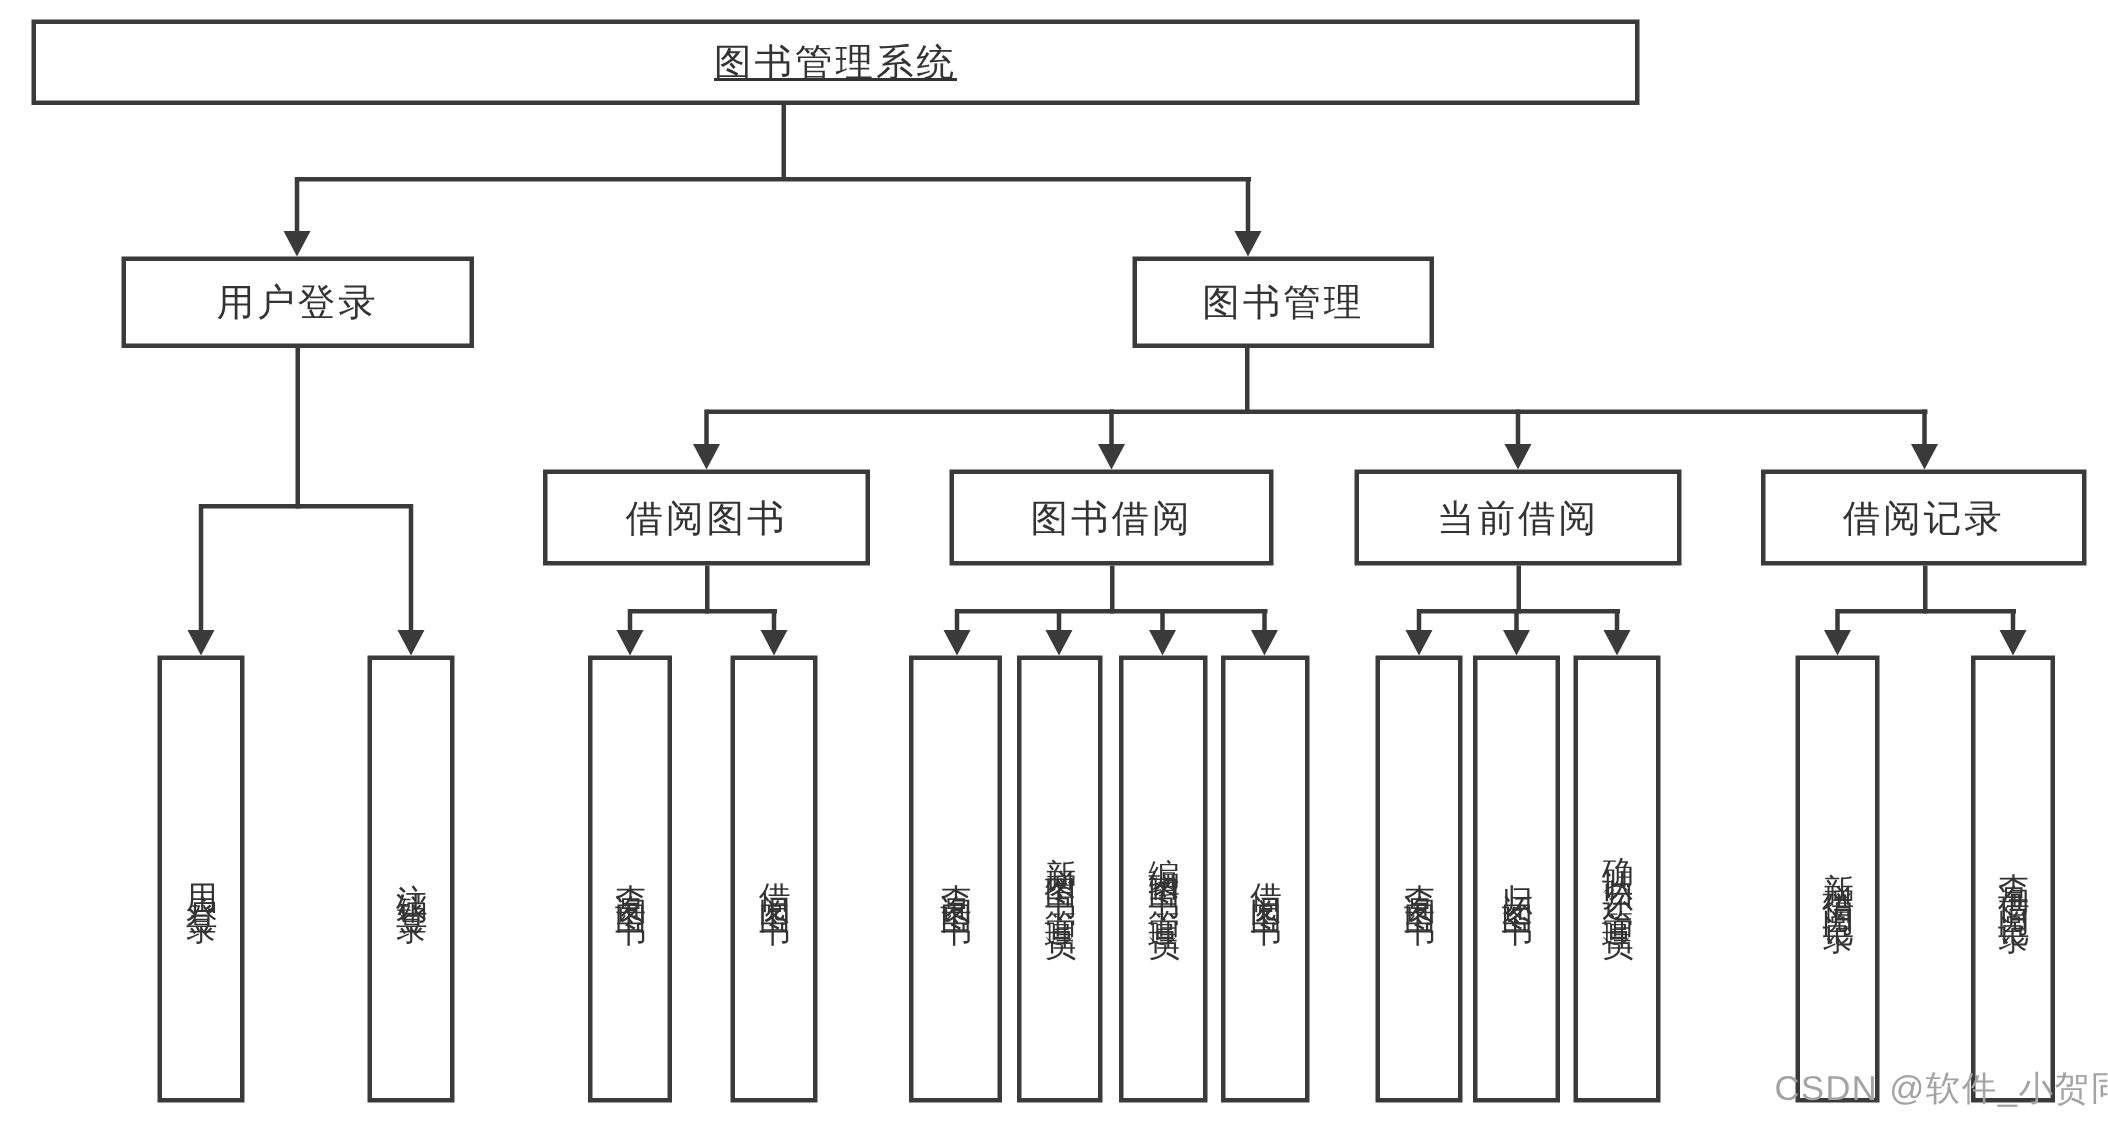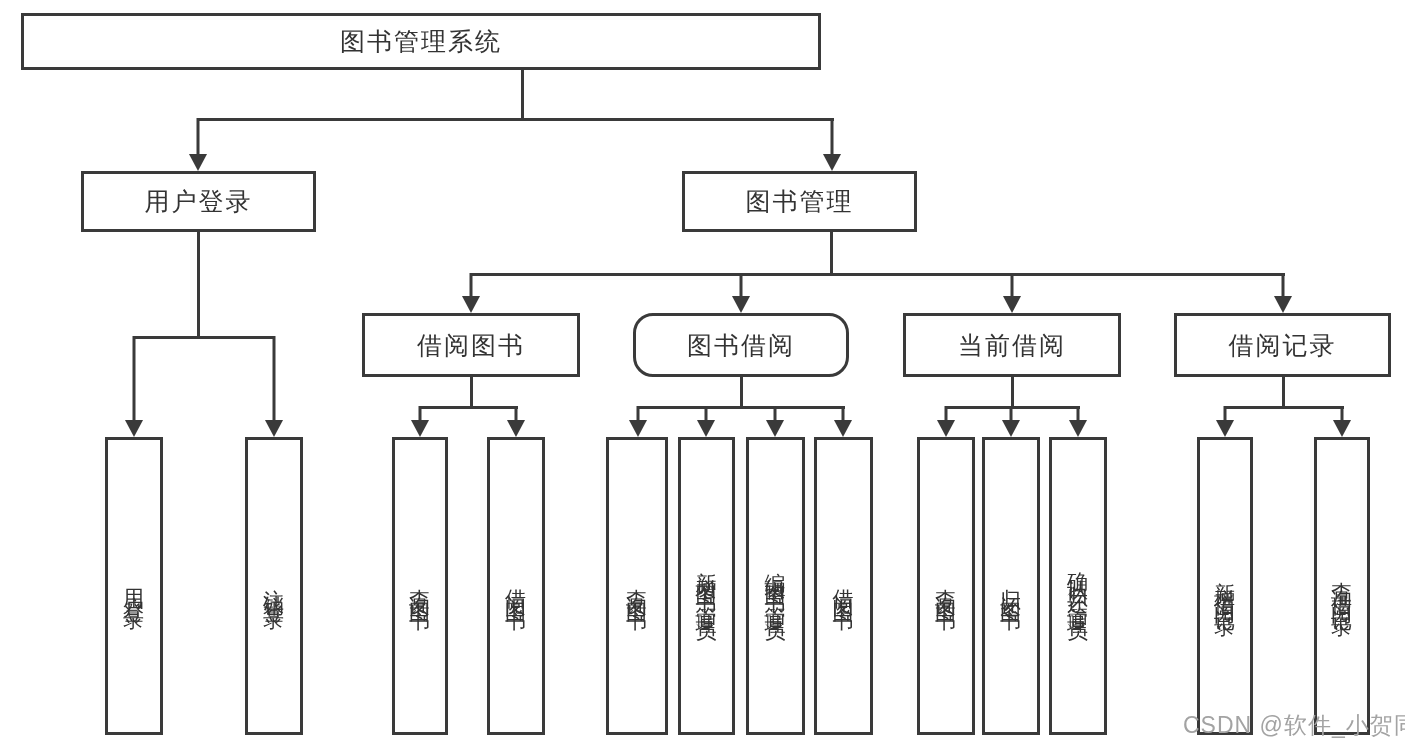--- a/index.html
+++ b/index.html
@@ -62,52 +62,52 @@
     color:var(--wm);
     letter-spacing:1px;
     white-space:nowrap;
   }
 </style>
 </head>
 <body>
 
 <div class="canvas">
 
-  <div class="box h" style="left:21px;top:13px;width:800px;height:57px;">
+  <div class="box h" style="left:21px;top:13px;width:1072px;height:57px;text-decoration:underline;">
     <span>图书管理系统</span>
   </div>
 
   <div class="vline" style="left:521px;top:70px;height:49px;"></div>
   <div class="hline" style="left:197px;top:118px;width:637px;"></div>
   <div class="arrow" style="left:189px;top:118px;height:53px;"></div>
   <div class="arrow" style="left:823px;top:118px;height:53px;"></div>
 
   <div class="box h" style="left:81px;top:171px;width:235px;height:61px;">
     <span>用户登录</span>
   </div>
-  <div class="box h" style="left:682px;top:171px;width:235px;height:61px;">
+  <div class="box h" style="left:755px;top:171px;width:201px;height:61px;">
     <span>图书管理</span>
   </div>
 
   <div class="vline" style="left:197px;top:232px;height:107px;"></div>
   <div class="hline" style="left:134px;top:336px;width:141px;"></div>
   <div class="arrow" style="left:125px;top:336px;height:101px;"></div>
   <div class="arrow" style="left:265px;top:336px;height:101px;"></div>
 
   <div class="vline" style="left:830px;top:232px;height:44px;"></div>
   <div class="hline" style="left:471px;top:273px;width:814px;"></div>
   <div class="arrow" style="left:462px;top:273px;height:40px;"></div>
   <div class="arrow" style="left:732px;top:273px;height:40px;"></div>
   <div class="arrow" style="left:1003px;top:273px;height:40px;"></div>
   <div class="arrow" style="left:1274px;top:273px;height:40px;"></div>
 
   <div class="box h" style="left:362px;top:313px;width:218px;height:64px;">
     <span>借阅图书</span>
   </div>
-  <div class="box h" style="left:633px;top:313px;width:216px;height:64px;border-radius:20px;">
+  <div class="box h" style="left:633px;top:313px;width:216px;height:64px;">
     <span>图书借阅</span>
   </div>
   <div class="box h" style="left:903px;top:313px;width:218px;height:64px;">
     <span>当前借阅</span>
   </div>
   <div class="box h" style="left:1174px;top:313px;width:217px;height:64px;">
     <span>借阅记录</span>
   </div>
 
   <div class="vline" style="left:470px;top:377px;height:32px;"></div>

